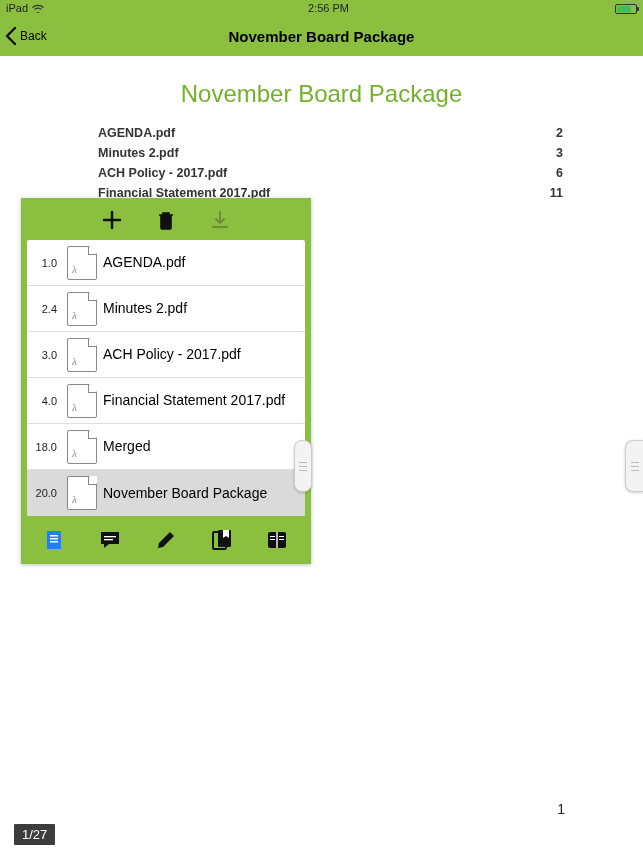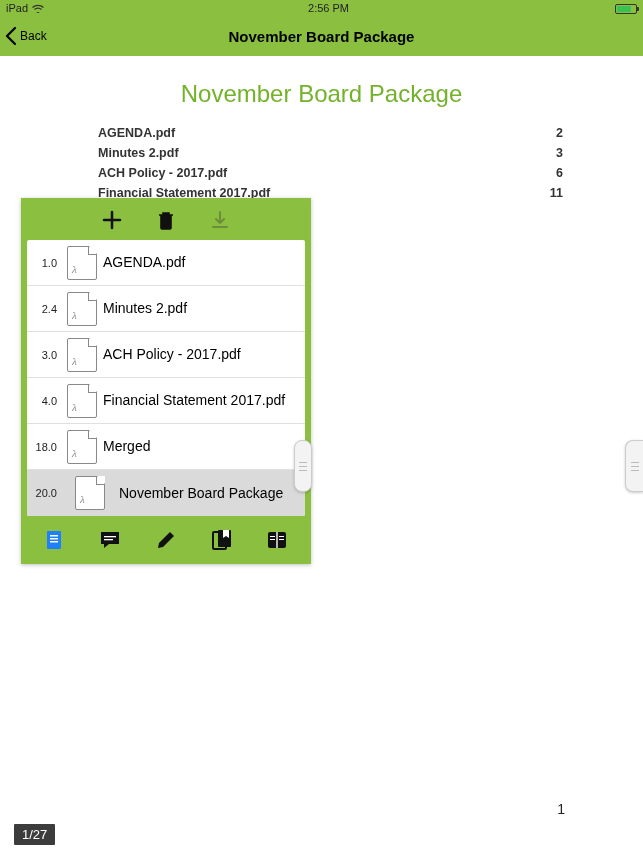--- a/index.html
+++ b/index.html
@@ -89,21 +89,21 @@
     background: #fff;
     border-radius: 2px;
     overflow: hidden;
   }
   .file-row {
     display:flex; align-items:center;
     border-bottom: 1px solid #e0e0e0;
     min-height: 46px;
     cursor: pointer;
   }
-  .file-row:last-child { border-bottom:none;gap:8px; }
+  .file-row:last-child { border-bottom:none; }
   .file-row.selected { background: #d9dad9; }
   .file-num {
     width: 34px; text-align: right; padding-right: 4px;
     font-size: 11px; color: #222;
   }
   .file-ico {
     width: 30px; height: 34px; margin: 0 6px;
     border: 1.5px solid #888; border-radius: 2px;
     position: relative; background:#fff;
   }

